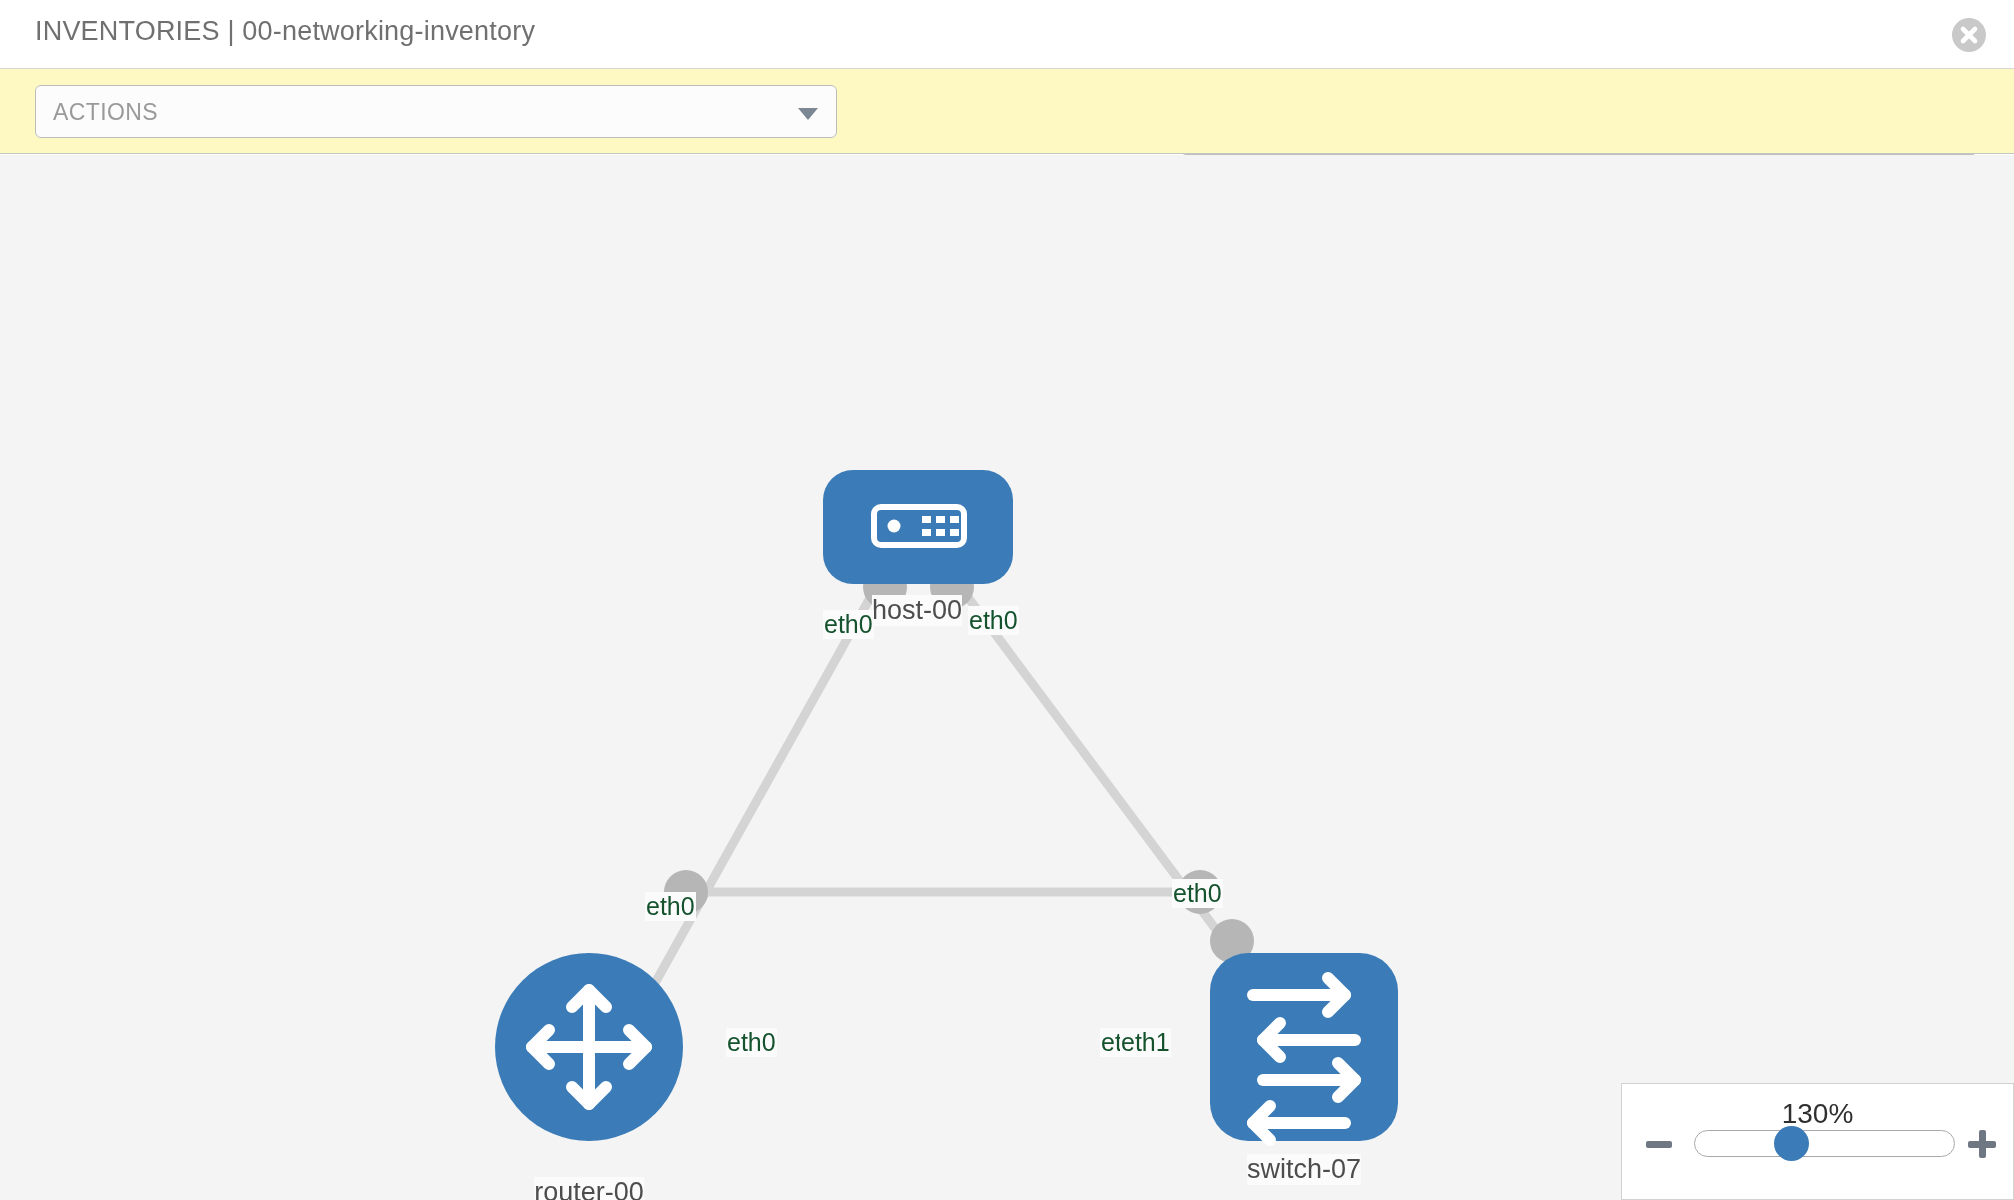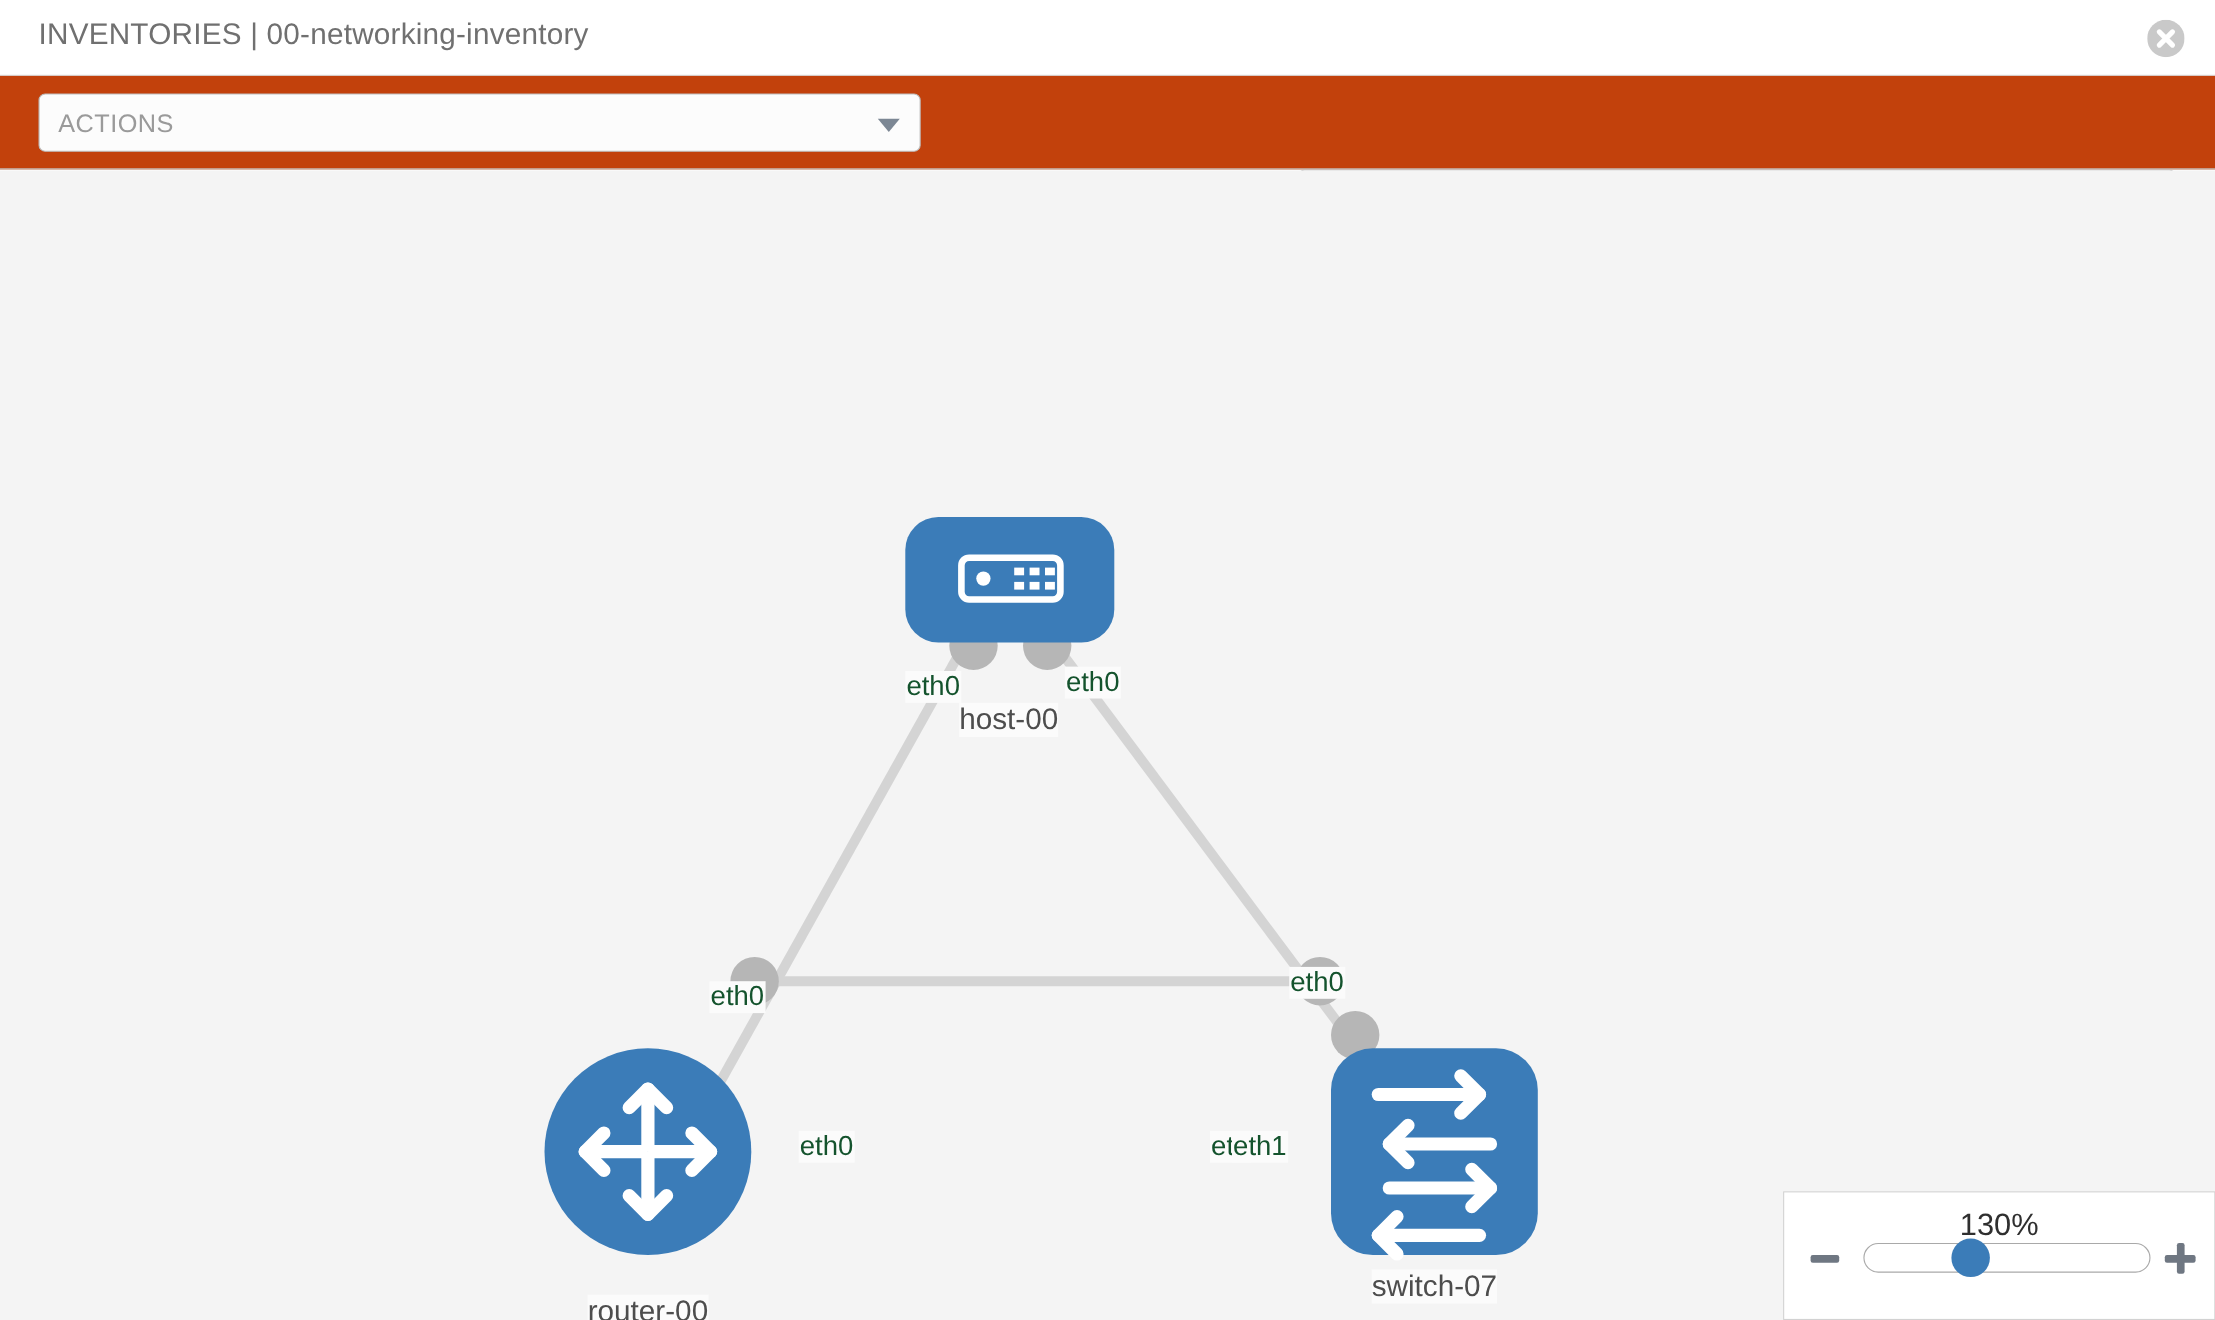--- a/index.html
+++ b/index.html
@@ -27,21 +27,21 @@
   .close-btn {
     position: absolute; right: 28px; top: 18px;
     width: 34px; height: 34px;
     cursor: pointer;
   }
 
   
   .toolbar {
     position: absolute; left: 0; top: 69px;
     width: 2014px; height: 85px;
-    background: #c2410c;
+    background: #fef9c3;
     border-bottom: 1px solid #c4c4c4;
   }
   .actions-select {
     position: absolute; left: 35px; top: 16px;
     width: 802px; height: 53px;
     background: #fcfcfc;
     border: 1px solid #bdbdbd;
     border-radius: 6px;
   }
   .actions-label {
@@ -240,21 +240,21 @@
         <path d="M1355 885 L1263 885"></path>
         <path d="M1280 868 L1263 885 L1280 902"></path>
         <path d="M1263 925 L1355 925"></path>
         <path d="M1338 908 L1355 925 L1338 942"></path>
         <path d="M1345 968 L1253 968"></path>
         <path d="M1270 951 L1253 968 L1270 985"></path>
       </g>
     </g>
   </svg>
 
-  <div class="node-label" style="left:917px; top:440px;margin-top:44px;">host-00</div>
+  <div class="node-label" style="left:917px; top:440px;">host-00</div>
   <div class="node-label" style="left:589px; top:999px;margin-top:23px;">router-00</div>
   <div class="node-label" style="left:1304px; top:999px;">switch-07</div>
 
   <div class="edge-label" style="left:823px; top:455px;">eth0</div>
   <div class="edge-label" style="left:968px; top:451px;">eth0</div>
   <div class="edge-label" style="left:645px; top:737px;">eth0</div>
   <div class="edge-label" style="left:1172px; top:724px;">eth0</div>
   <div class="edge-label" style="left:726px; top:873px;">eth0</div>
   <div class="edge-label" style="left:1100px; top:873px;">eth</div>
   <div class="edge-label" style="left:1120px; top:873px;">eth1</div>

